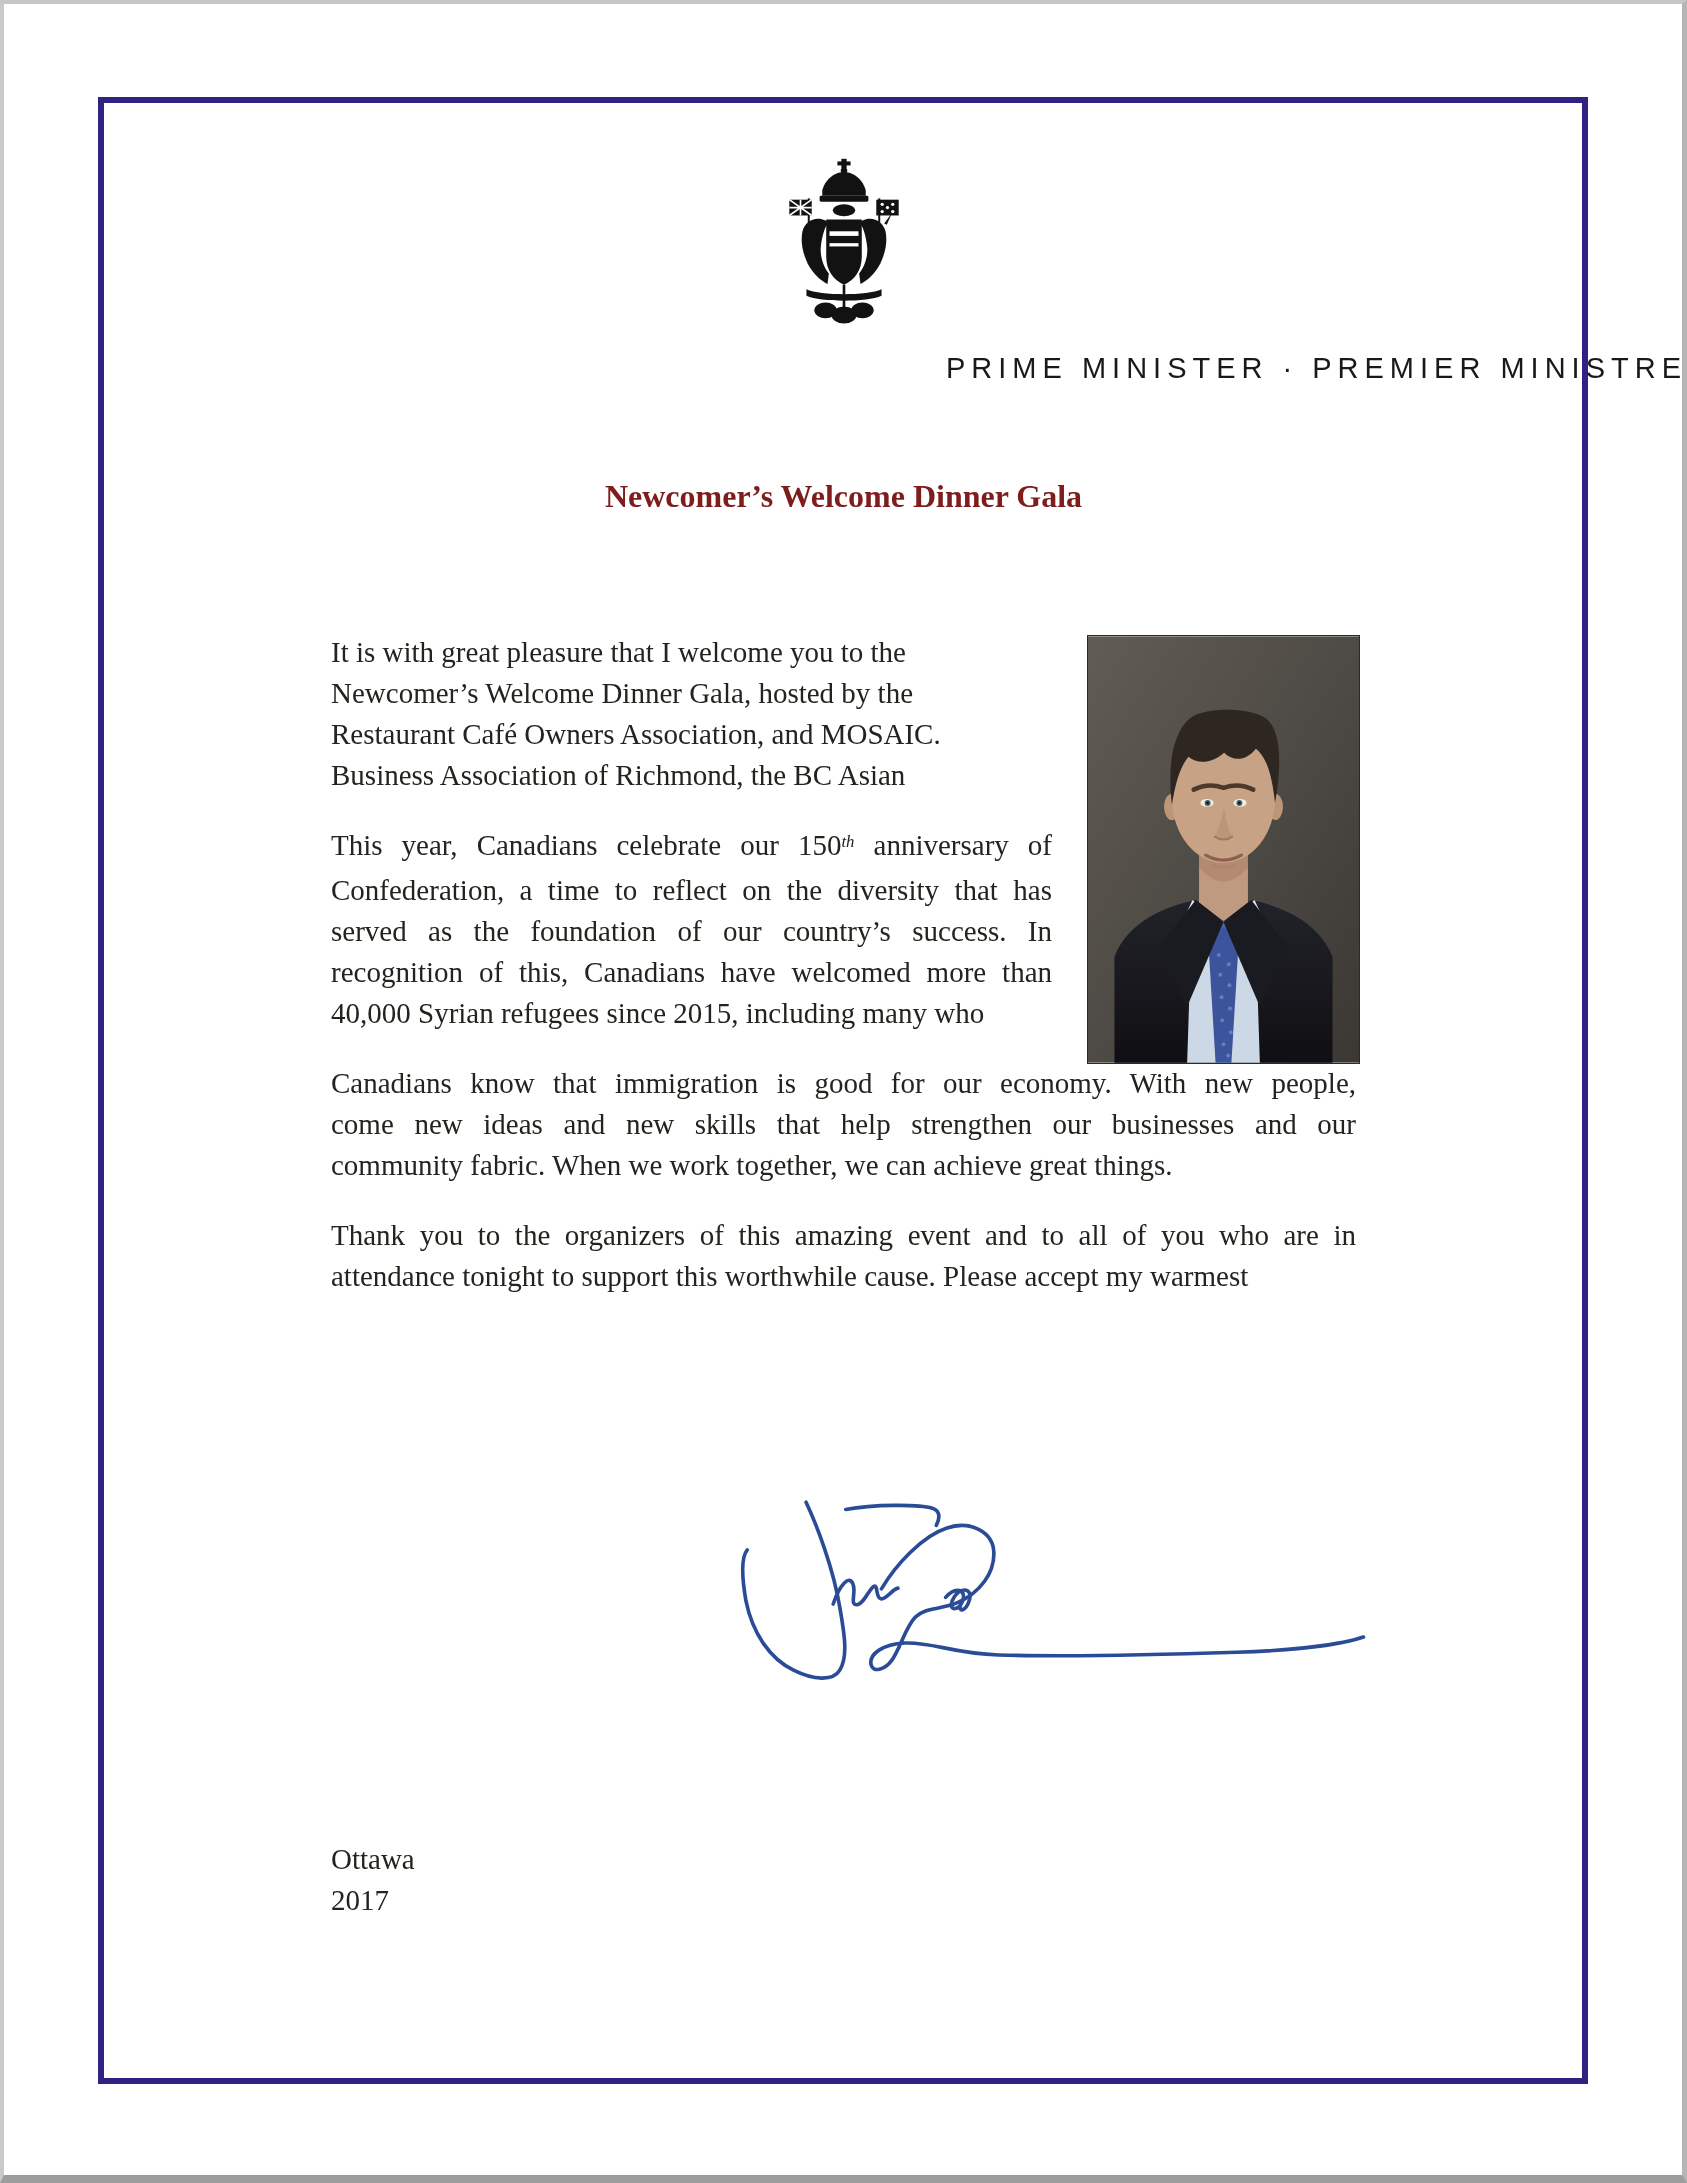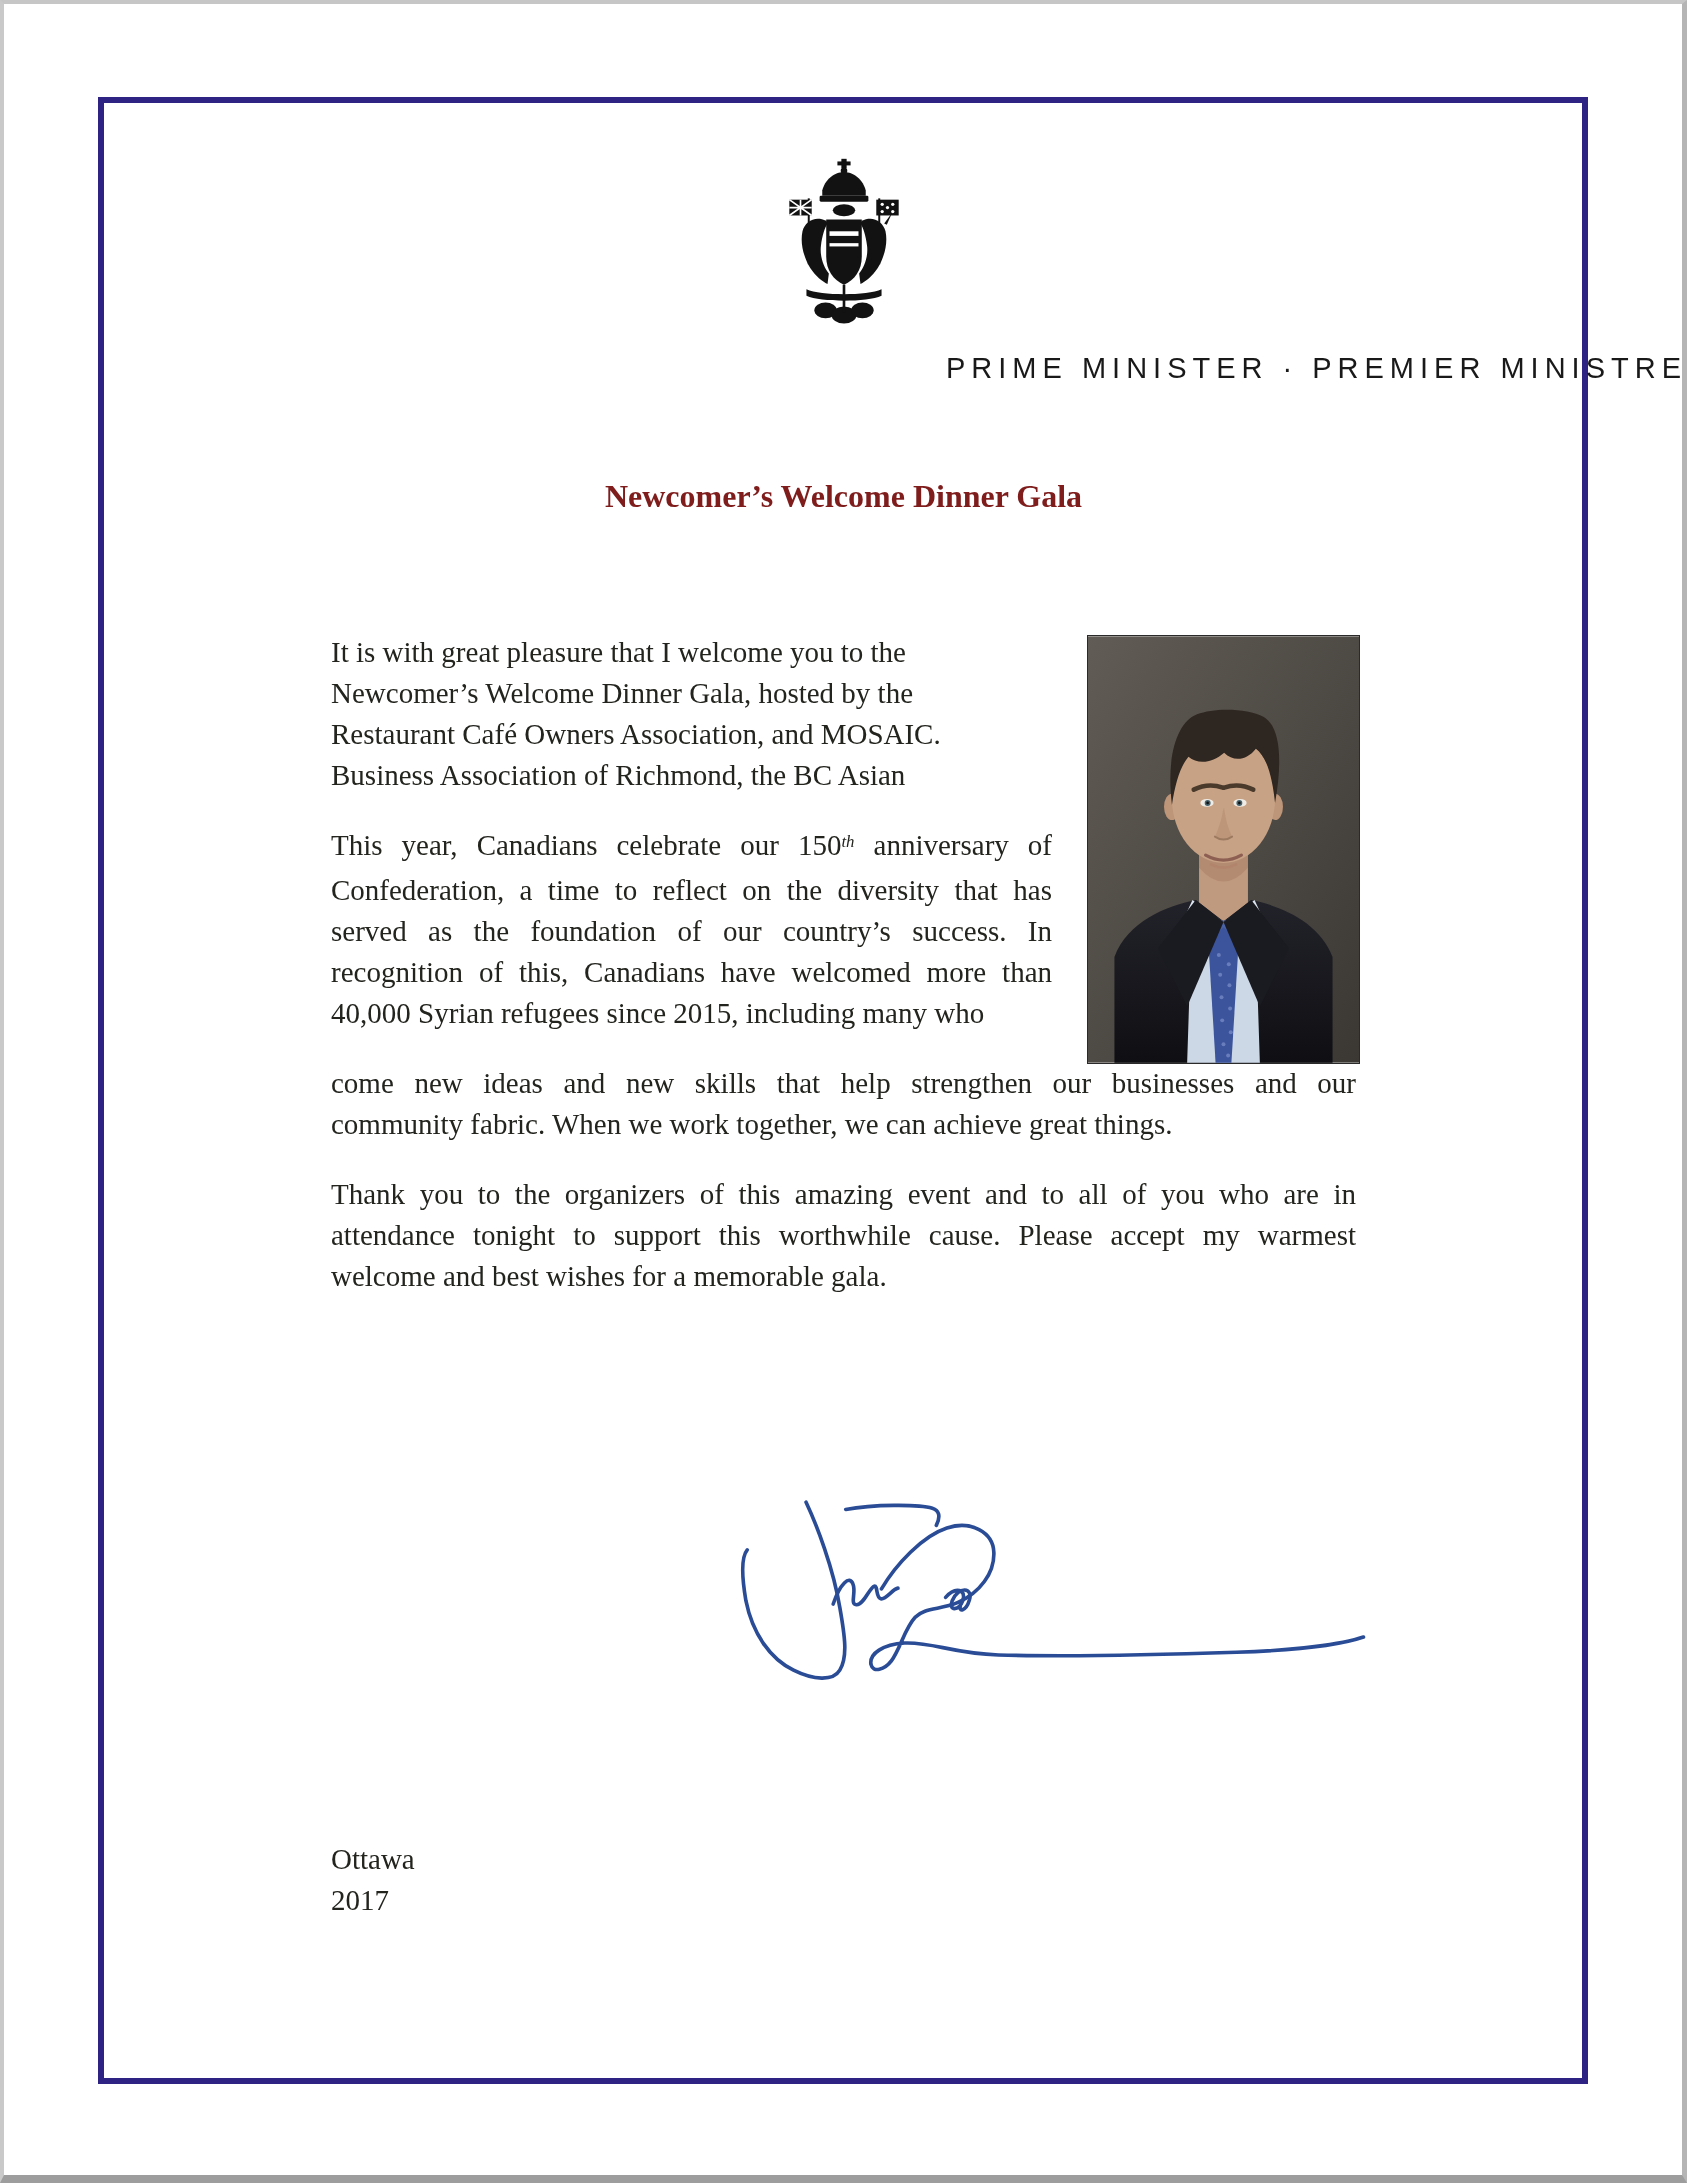--- a/index.html
+++ b/index.html
@@ -105,27 +105,27 @@
       <div class="line">Business Association of Richmond, the BC Asian</div>
     </div>
   <div class="para narrow justify">
       <div class="line">This year, Canadians celebrate our 150<sup>th</sup> anniversary of</div>
       <div class="line">Confederation, a time to reflect on the diversity that has</div>
       <div class="line">served as the foundation of our country’s success. In</div>
       <div class="line">recognition of this, Canadians have welcomed more than</div>
       <div class="line">40,000 Syrian refugees since 2015, including many who</div>
     </div>
   <div class="para justify">
+      <div class="line">Canadians know that immigration is good for our economy. With new people,</div>
       <div class="line">come new ideas and new skills that help strengthen our businesses and our</div>
       <div class="line">community fabric. When we work together, we can achieve great things.</div>
     </div>
   <div class="para justify">
       <div class="line">Thank you to the organizers of this amazing event and to all of you who are in</div>
       <div class="line">attendance tonight to support this worthwhile cause. Please accept my warmest</div>
-      <div class="line">welcome and best wishes for a memorable gala.</div>
     </div>
 </div>
 
 <div class="photo">
   <svg viewBox="0 0 410 645" width="271" height="427">
     <defs>
       <linearGradient id="pbg" x1="0" y1="0" x2="1" y2="1">
         <stop offset="0" stop-color="#615c55"></stop>
         <stop offset="1" stop-color="#3b3834"></stop>
       </linearGradient>

